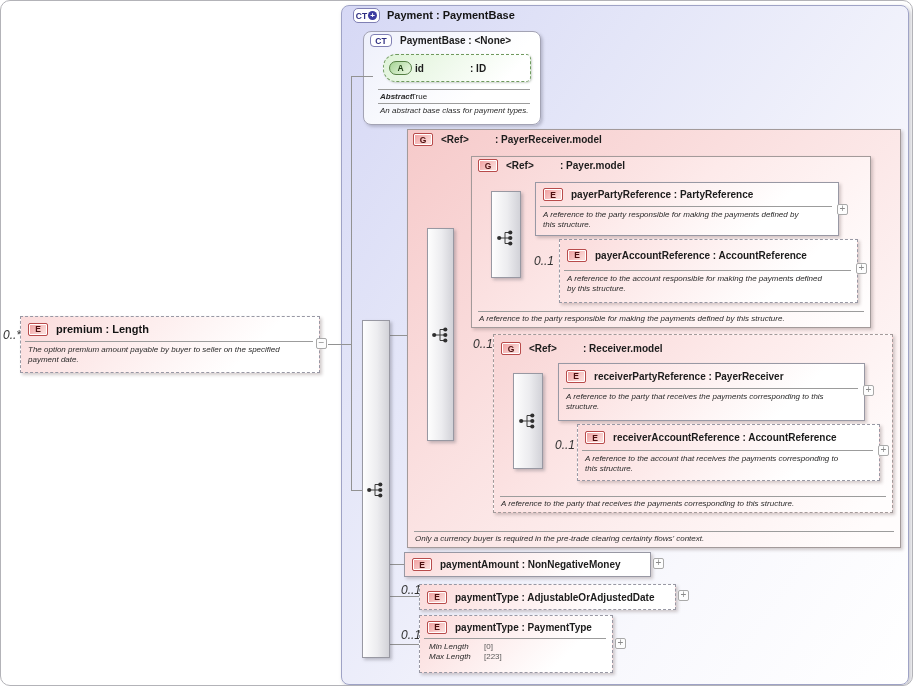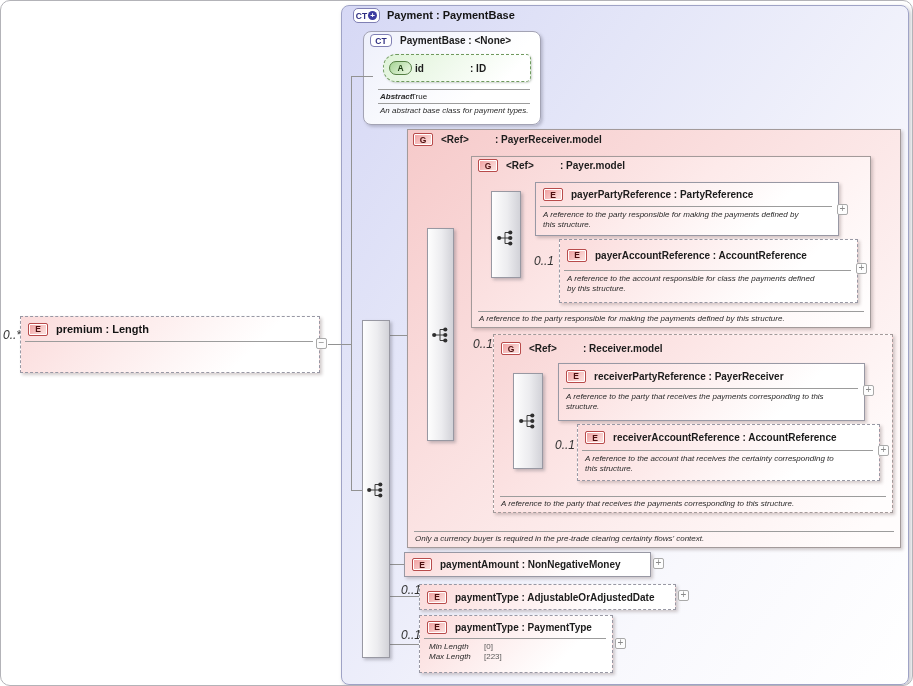--- a/index.html
+++ b/index.html
@@ -140,20 +140,21 @@
   <div class="line" style="left:389px;top:595px;width:29px;height:1px;"></div>
   <div class="line" style="left:389px;top:643px;width:29px;height:1px;"></div>
 
   <div class="mult" style="left:2px;top:327px;">0..*</div>
   <div class="ebox opt" style="left:19px;top:315px;width:298px;height:55px;">
     <div class="head" style="height:24px;">
       <span class="badge e">E</span>
       <span class="t11">premium : Length</span>
     </div>
     <div class="sep"></div>
+    <div class="desc" style="width:262px;">The option premium amount payable by buyer to seller on the specified payment date.</div>
   </div>
   <div class="toggle" style="left:315px;top:337px;">−</div>
 
   <div class="bar" style="left:361px;top:319px;height:338px;"></div>
   <svg class="seqicon" style="left:365px;top:480px;" viewBox="0 0 20 18">
     <line x1="3" y1="9" x2="9" y2="9"></line>
       <line x1="9" y1="3.5" x2="9" y2="14.5"></line>
     <line x1="9" y1="3.5" x2="13" y2="3.5"></line>
       <line x1="9" y1="14.5" x2="13" y2="14.5"></line>
       <line x1="9" y1="9" x2="13" y2="9"></line>
@@ -221,21 +222,21 @@
   </div>
   <div class="toggle" style="left:836px;top:203px;">+</div>
 
   <div class="mult" style="left:533px;top:253px;">0..1</div>
   <div class="ebox opt" style="left:558px;top:238px;width:297px;height:62px;">
     <div class="head" style="height:30px;">
       <span class="badge e">E</span>
       <span class="t">payerAccountReference : AccountReference</span>
     </div>
     <div class="sep"></div>
-    <div class="desc" style="width:255px;">A reference to the account responsible for class the payments defined by this structure.</div>
+    <div class="desc" style="width:255px;">A reference to the account responsible for making the payments defined by this structure.</div>
   </div>
   <div class="toggle" style="left:855px;top:262px;">+</div>
 
   <div class="mult" style="left:472px;top:336px;">0..1</div>
   <div class="gbox opt" style="left:492px;top:333px;width:398px;height:177px;background:linear-gradient(135deg,#f8d4d4 0%,#fdeaea 45%,#fffdfd 95%);">
     <div class="gfoot">
       <div class="sep" style="margin:0;"></div>
       <div class="desc">A reference to the party that receives the payments corresponding to this structure.</div>
     </div>
   </div>
@@ -267,21 +268,21 @@
   </div>
   <div class="toggle" style="left:862px;top:384px;">+</div>
 
   <div class="mult" style="left:554px;top:437px;">0..1</div>
   <div class="ebox opt" style="left:576px;top:423px;width:301px;height:55px;">
     <div class="head" style="height:25px;">
       <span class="badge e">E</span>
       <span class="t">receiverAccountReference : AccountReference</span>
     </div>
     <div class="sep"></div>
-    <div class="desc" style="width:255px;">A reference to the account that receives the certainty corresponding to this structure.</div>
+    <div class="desc" style="width:255px;">A reference to the account that receives the payments corresponding to this structure.</div>
   </div>
   <div class="toggle" style="left:877px;top:444px;">+</div>
 
   <div class="ebox" style="left:403px;top:551px;width:245px;height:23px;">
     <div class="head" style="height:100%;">
       <span class="badge e">E</span>
       <span class="t">paymentAmount : NonNegativeMoney</span>
     </div>
   </div>
   <div class="toggle" style="left:652px;top:557px;">+</div>

